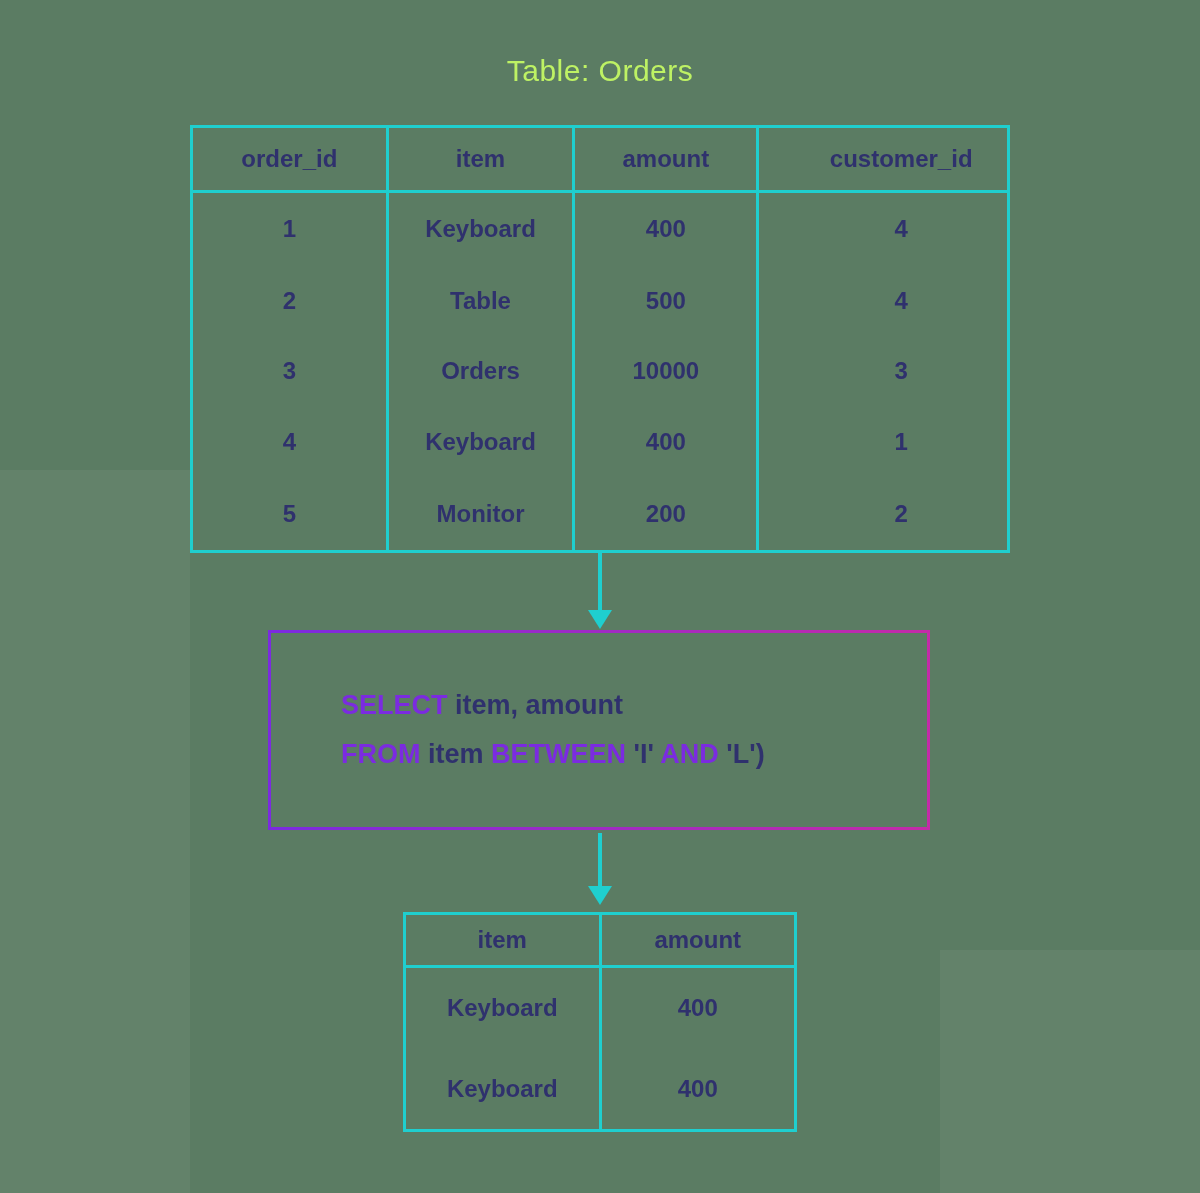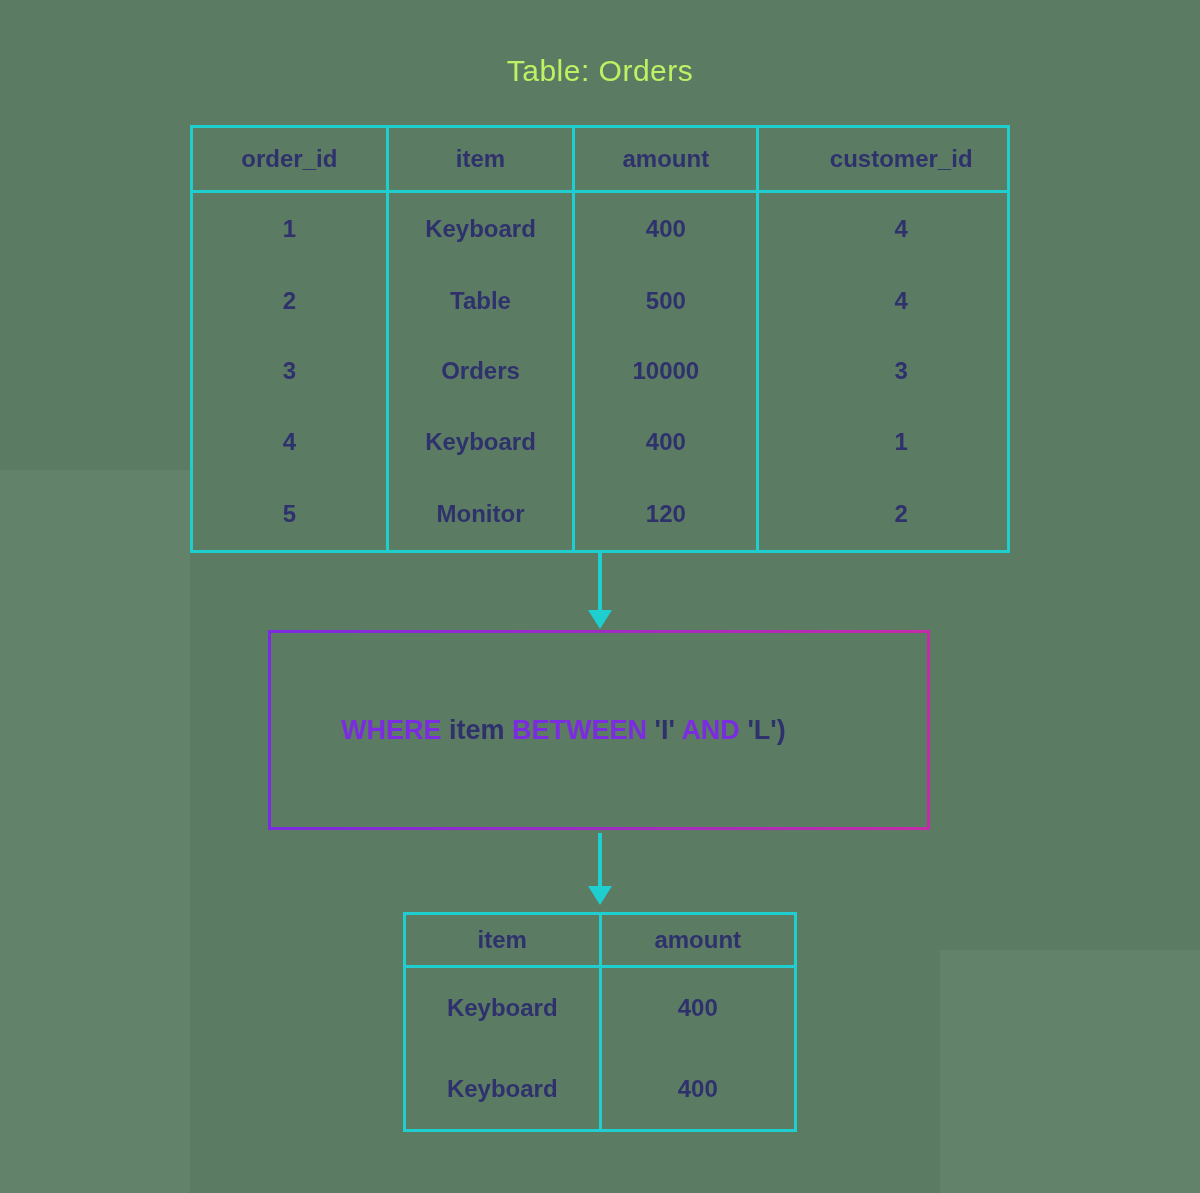--- a/index.html
+++ b/index.html
@@ -169,34 +169,35 @@
         </tr>
         <tr>
           <td>4</td>
           <td>Keyboard</td>
           <td>400</td>
           <td>1</td>
         </tr>
         <tr>
           <td>5</td>
           <td>Monitor</td>
-          <td>120</td>
+          <td>200</td>
           <td>2</td>
         </tr>
       </tbody>
     </table>
 
   <div class="arrow arrow-1">
     <div class="shaft"></div>
     <div class="head"></div>
   </div>
 
   <div class="query-box">
     <div class="query-inner">
-        <div class="query-line"><span class="kw">WHERE</span><span> item </span><span class="kw">BETWEEN</span><span> 'I' </span><span class="kw">AND</span><span> 'L')</span></div>
+        <div class="query-line"><span class="kw">SELECT</span><span> item, amount</span></div>
+        <div class="query-line"><span class="kw">FROM</span><span> item </span><span class="kw">BETWEEN</span><span> 'I' </span><span class="kw">AND</span><span> 'L')</span></div>
       </div>
   </div>
 
   <div class="arrow arrow-2">
     <div class="shaft"></div>
     <div class="head"></div>
   </div>
 
   <table class="grid-table result">
       <thead>

